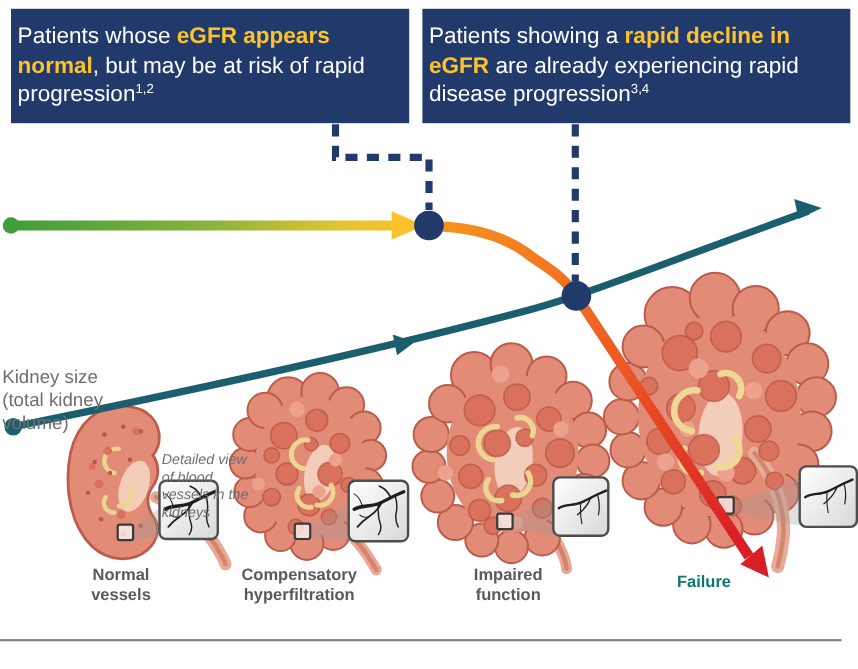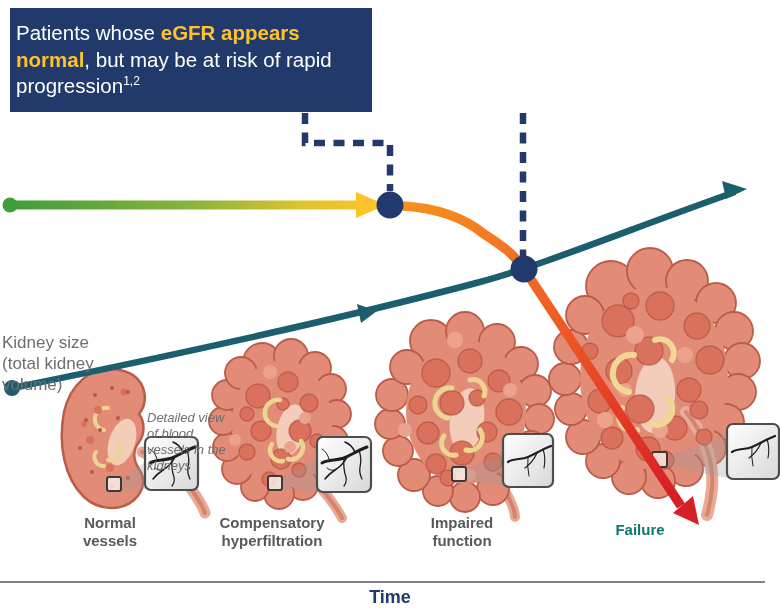--- a/index.html
+++ b/index.html
@@ -306,20 +306,23 @@
       <path d="M523,113 L523,256"></path>
     </g>
     <circle cx="390" cy="205" r="13.5" fill="#21396b"></circle>
     <circle cx="524" cy="269" r="13.5" fill="#21396b"></circle>
   </svg>
 
   <div class="callout callout1">
     <span>Patients whose </span><span class="hl">eGFR appears normal</span><span>, but may be at risk of rapid progression</span><sup>1,2</sup>
   </div>
 
+  <div class="callout callout2">
+    <span>Patients showing a </span><span class="hl">rapid decline in eGFR</span><span> are already experiencing rapid disease progression</span><sup>3,4</sup>
+  </div>
 
 
   <div class="glabel" style="left:2px;top:332px;">Kidney size
 (total kidney
 volume)</div>
 
   <div class="note" style="left:147px;top:371px;">Detailed view
 of blood
 vessels in the
 kidneys</div>
@@ -329,15 +332,14 @@
 
   <div class="stage" style="left:182px;top:514px;width:180px;">Compensatory
 hyperfiltration</div>
 
   <div class="stage" style="left:402px;top:514px;width:120px;">Impaired
 function</div>
 
   <div class="stage stage-failure" style="left:580px;top:521px;width:120px;">Failure</div>
 
   <div class="time-line"></div>
-  <div class="time-label">Time</div>
 
 </div>
 
 </body></html>

